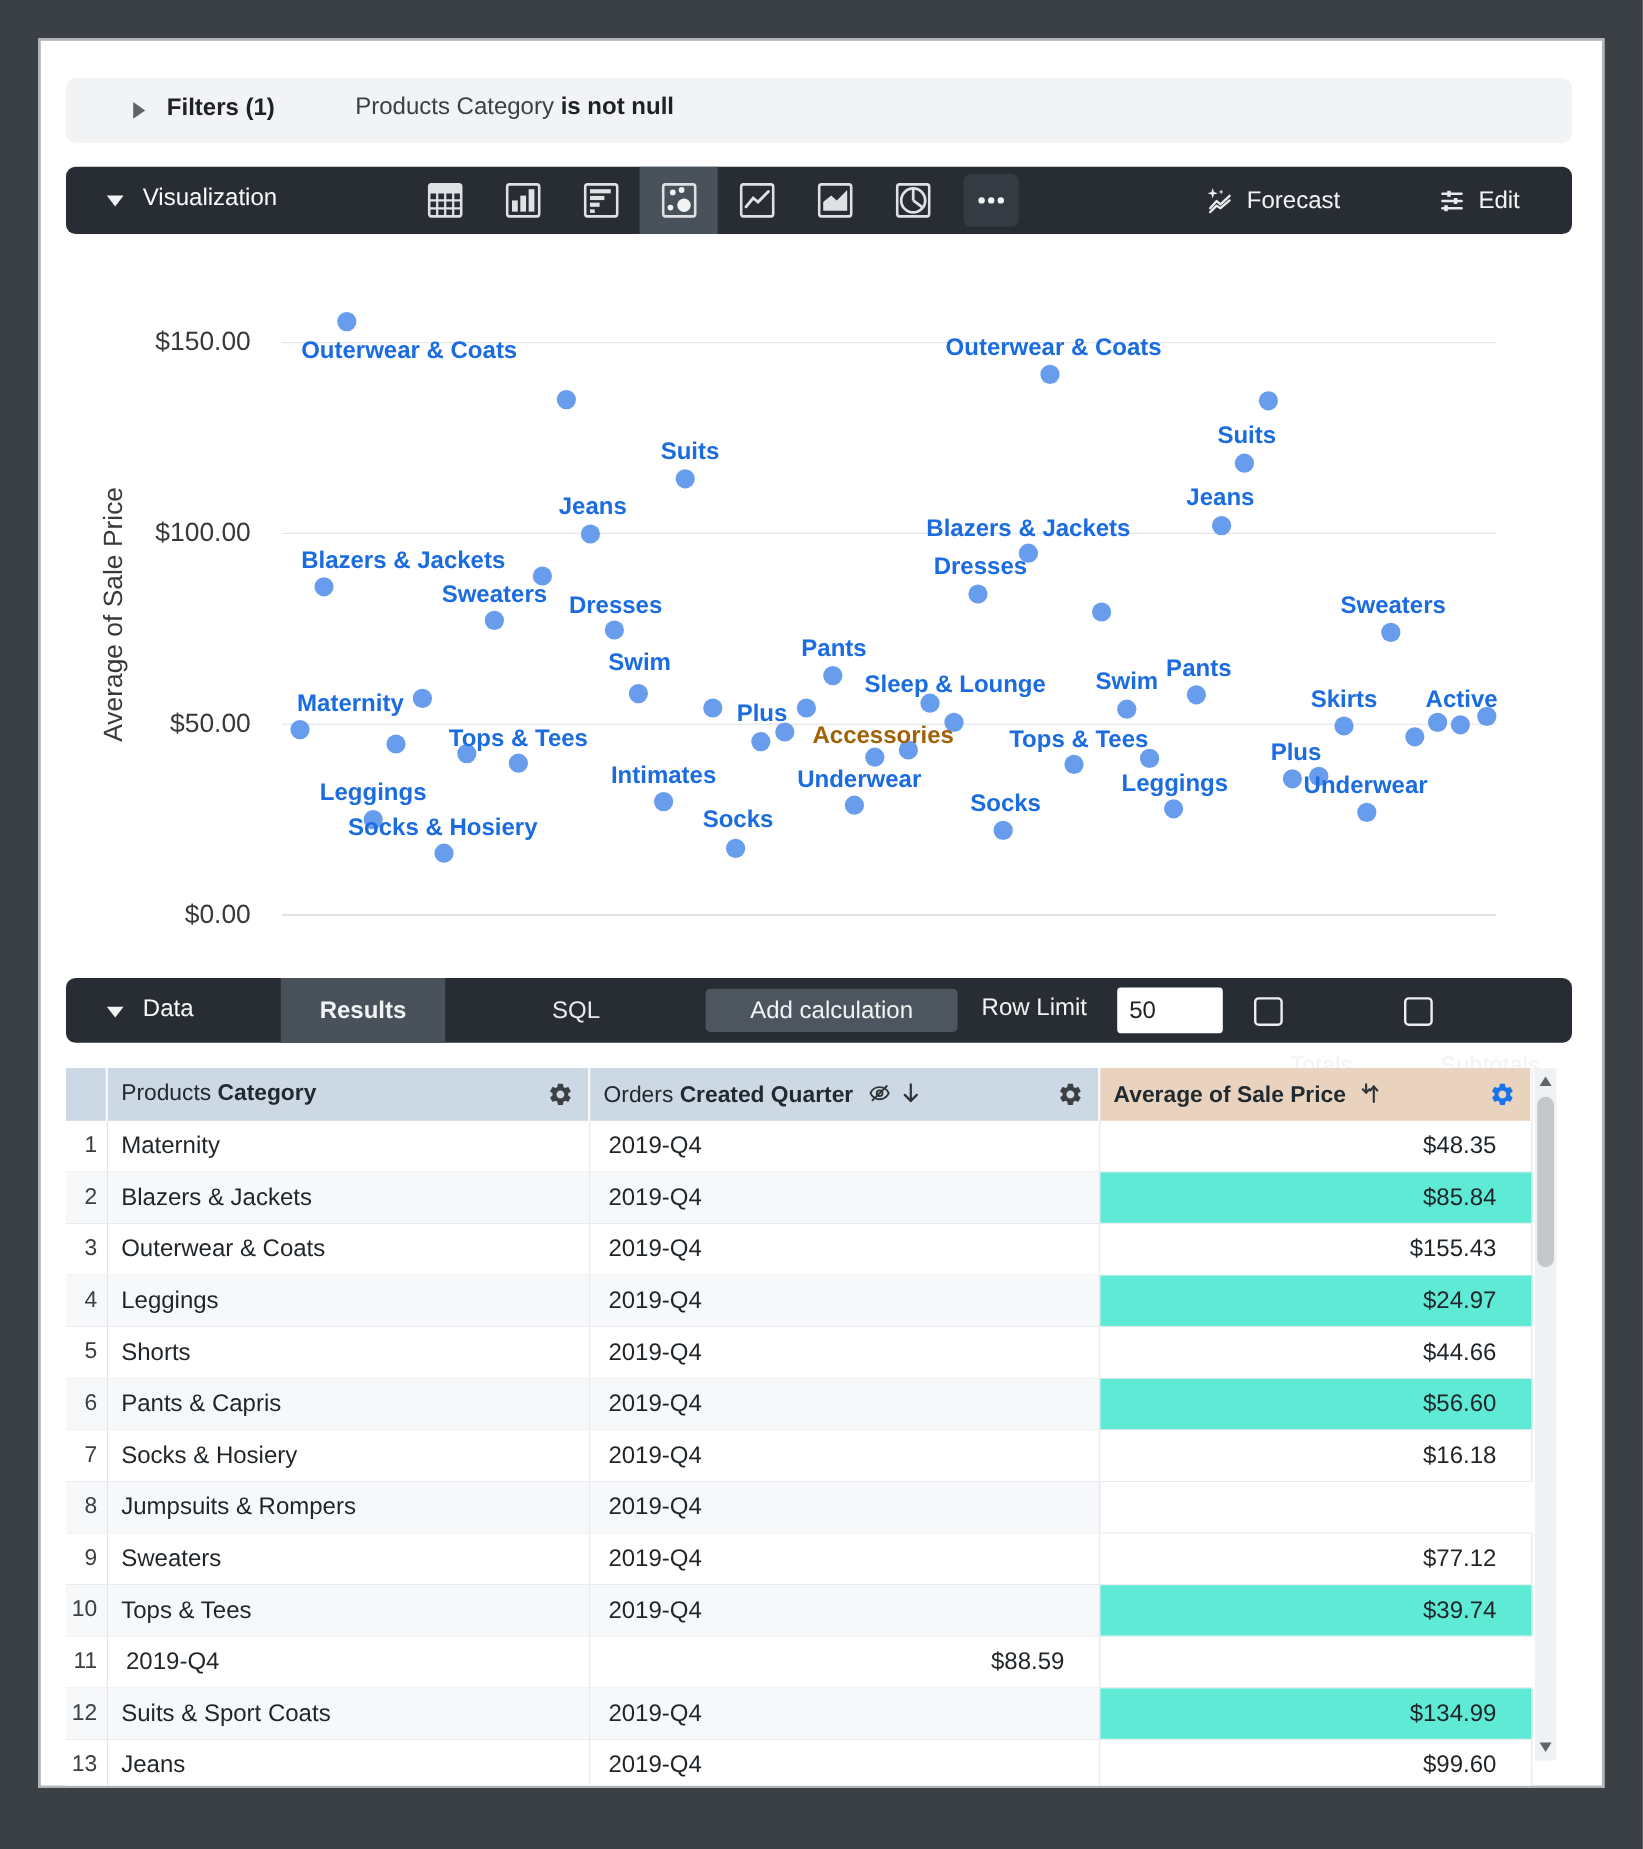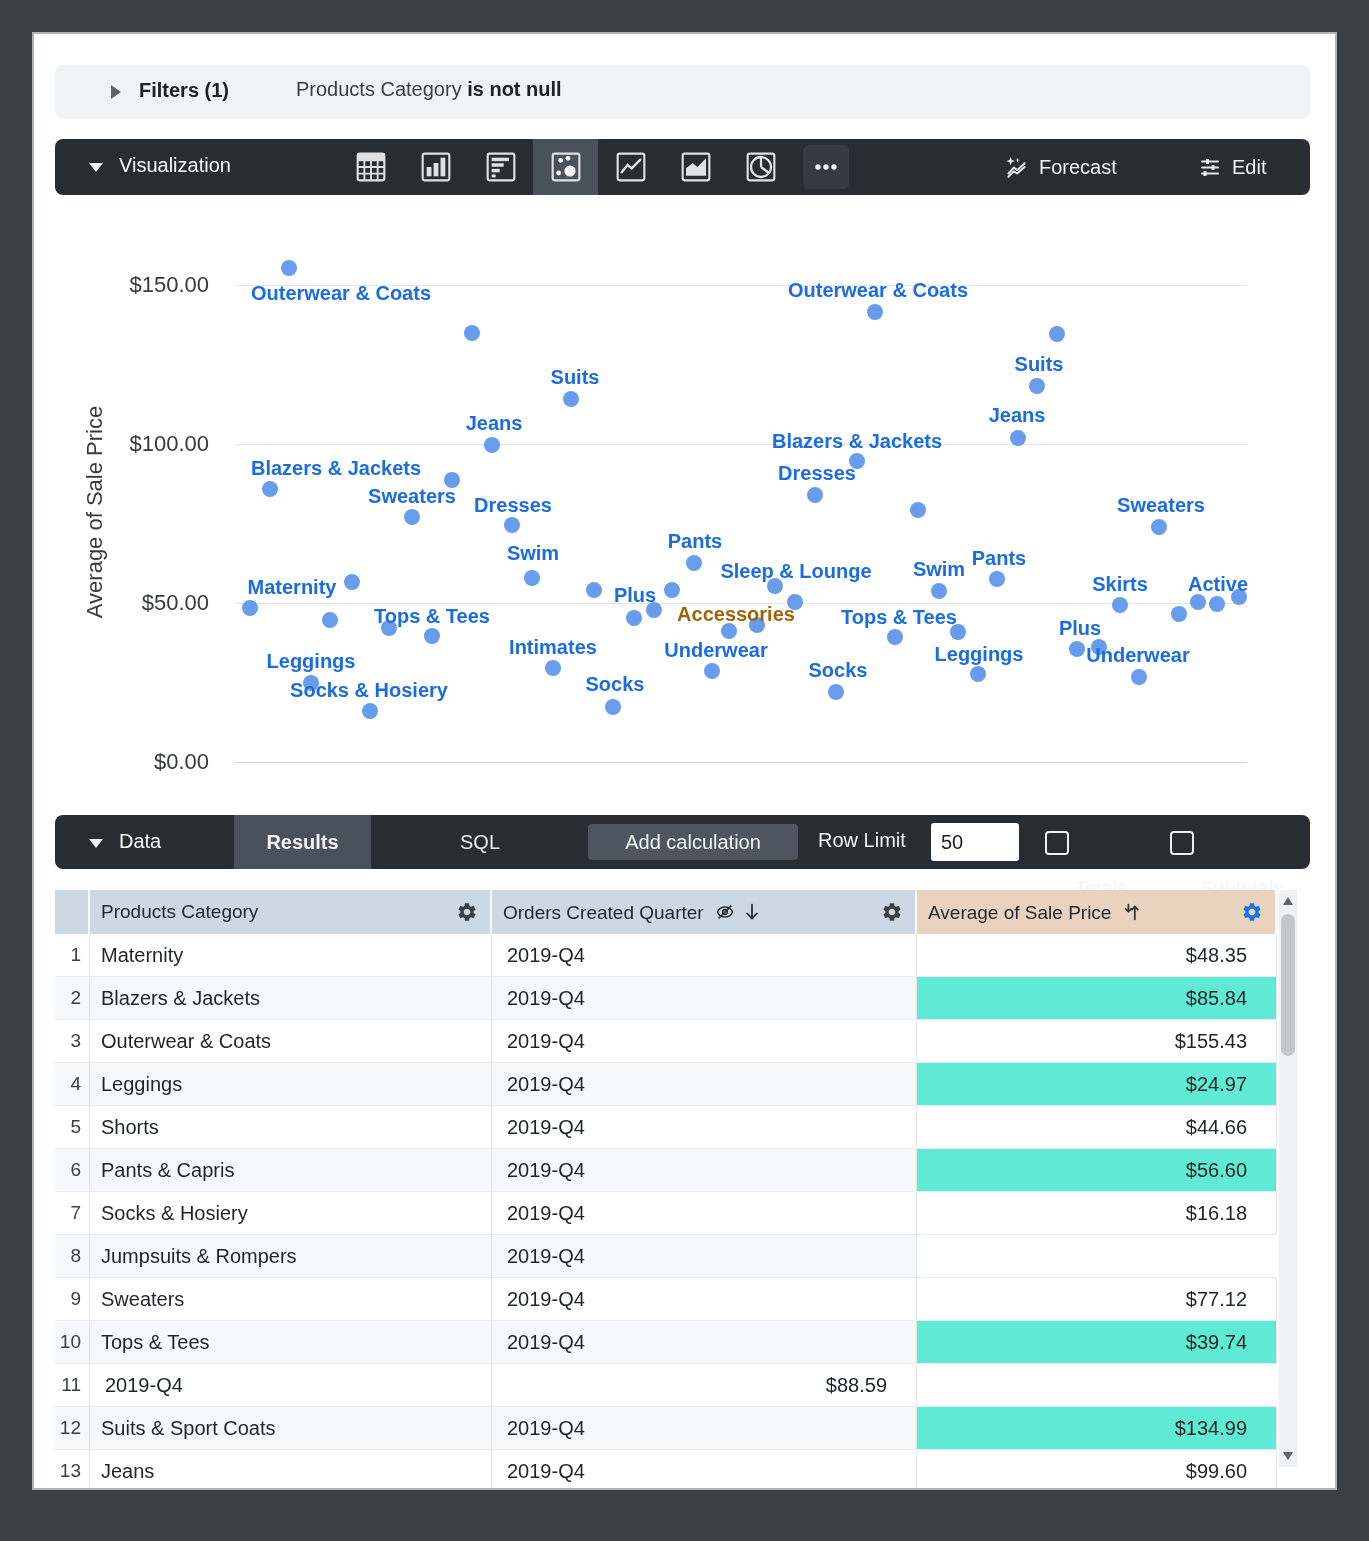--- a/index.html
+++ b/index.html
@@ -73,21 +73,21 @@
   .cb-label{position:absolute;top:14px;font-size:20px;color:#f1f3f4;margin-top:48px;}
   
   .table{position:absolute;left:21px;top:856px;width:1222px;font-size:20px;color:#1f2428;}
   .thead{display:grid;grid-template-columns:35px 402px 425px 360px;height:44px;}
   .th{
     background:#ccd8e3;display:flex;align-items:center;position:relative;
     border-right:2px solid #f6f8fa;font-size:19px;color:#222a31;
   }
   .th.avg{background:#e9d3be;}
   .th .txt{padding-left:11px;white-space:nowrap;}
-  .th b{font-weight:400;}
+  .th b{font-weight:700;}
   .gear{position:absolute;right:12px;top:50%;transform:translateY(-50%);}
   .trow{display:grid;grid-template-columns:35px 402px 425px 360px;height:42px;border-bottom:1px solid #e8eaee;}
   .trow.alt .cell{background:#f7f8fa;}
   .trow.alt .cell.avg{background:#5eead4;}
   .cell{display:flex;align-items:center;background:#ffffff;border-right:1px solid #e3e7ea;overflow:hidden;}
   .cell.num{justify-content:flex-end;padding-right:8px;color:#3c4043;font-size:19px;}
   .cell.cat{padding-left:11px;}
   .cell.qtr{padding-left:15px;}
   .cell.avg{justify-content:flex-end;padding-right:29px;}
   

